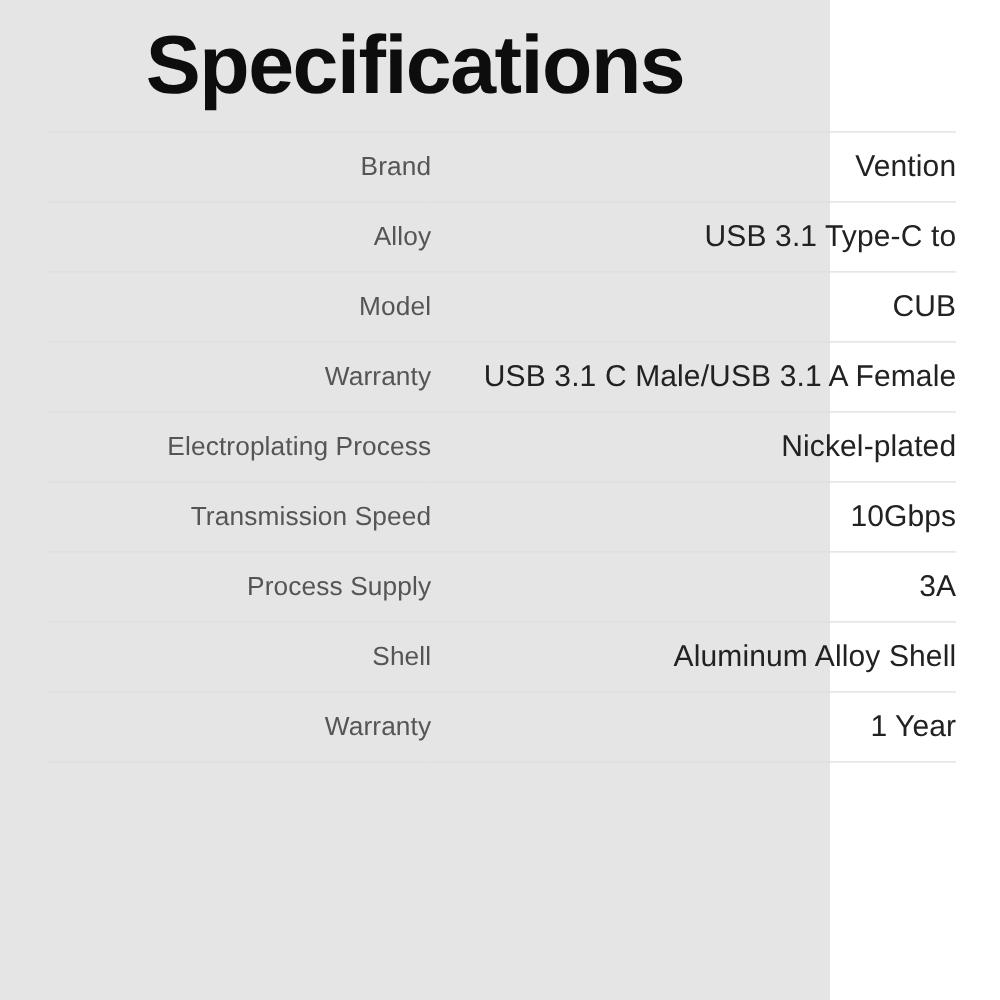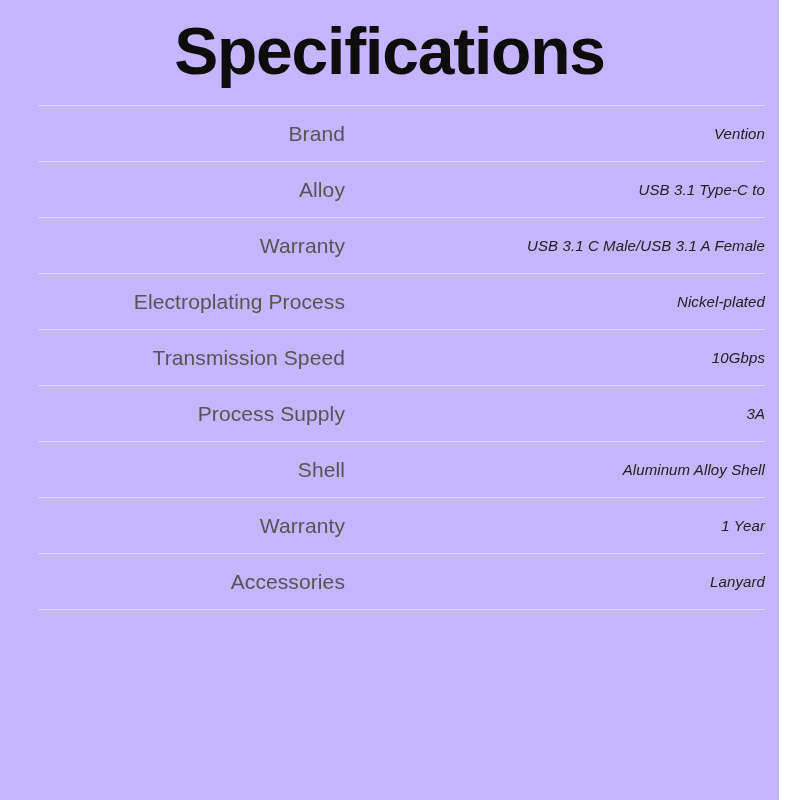--- a/index.html
+++ b/index.html
@@ -10,23 +10,23 @@
   body {
     width: 800px;
     height: 800px;
     overflow: hidden;
     font-family: "Liberation Sans", "DejaVu Sans", sans-serif;
     -webkit-font-smoothing: antialiased;
   }
 
   .page {
     position: relative;
-    width: 779px;
+    width: 664px;
     height: 800px;
-    background: #c4b5fd;
+    background: #e5e5e5;
     box-sizing: border-box;
   }
 
   .page-title {
     margin: 0;
     padding: 0;
     text-align: center;
     font-family: "Liberation Sans", "DejaVu Sans", sans-serif;
     font-size: 66px;
     font-weight: 700;
@@ -72,44 +72,47 @@
     padding-left: 20px;
     font-size: 21px;
     font-weight: 400;
     color: #555555;
     letter-spacing: 0.1px;
     white-space: nowrap;
   }
 
   .cell-value {
     padding-left: 0px;
-    font-size: 15px;
+    font-size: 24px;
     font-weight: 400;
     color: #222222;
     letter-spacing: 0.1px;
     white-space: nowrap;
-    font-style: italic;
   }
 </style>
 </head>
 <body>
 
 <div class="page">
 
   <h1 class="page-title">Specifications</h1>
 
   <table class="spec-table">
     <tbody>
         <tr>
           <td class="cell-label">Brand</td>
           <td class="cell-value">Vention</td>
         </tr>
         <tr>
           <td class="cell-label">Alloy</td>
           <td class="cell-value">USB 3.1 Type-C to</td>
+        </tr>
+        <tr>
+          <td class="cell-label">Model</td>
+          <td class="cell-value">CUB</td>
         </tr>
         <tr>
           <td class="cell-label">Warranty</td>
           <td class="cell-value">USB 3.1 C Male/USB 3.1 A Female</td>
         </tr>
         <tr>
           <td class="cell-label">Electroplating Process</td>
           <td class="cell-value">Nickel-plated</td>
         </tr>
         <tr>
@@ -121,20 +124,16 @@
           <td class="cell-value">3A</td>
         </tr>
         <tr>
           <td class="cell-label">Shell</td>
           <td class="cell-value">Aluminum Alloy Shell</td>
         </tr>
         <tr>
           <td class="cell-label">Warranty</td>
           <td class="cell-value">1 Year</td>
         </tr>
-        <tr>
-          <td class="cell-label">Accessories</td>
-          <td class="cell-value">Lanyard</td>
-        </tr>
       </tbody>
   </table>
 
 </div>
 
 </body></html>

